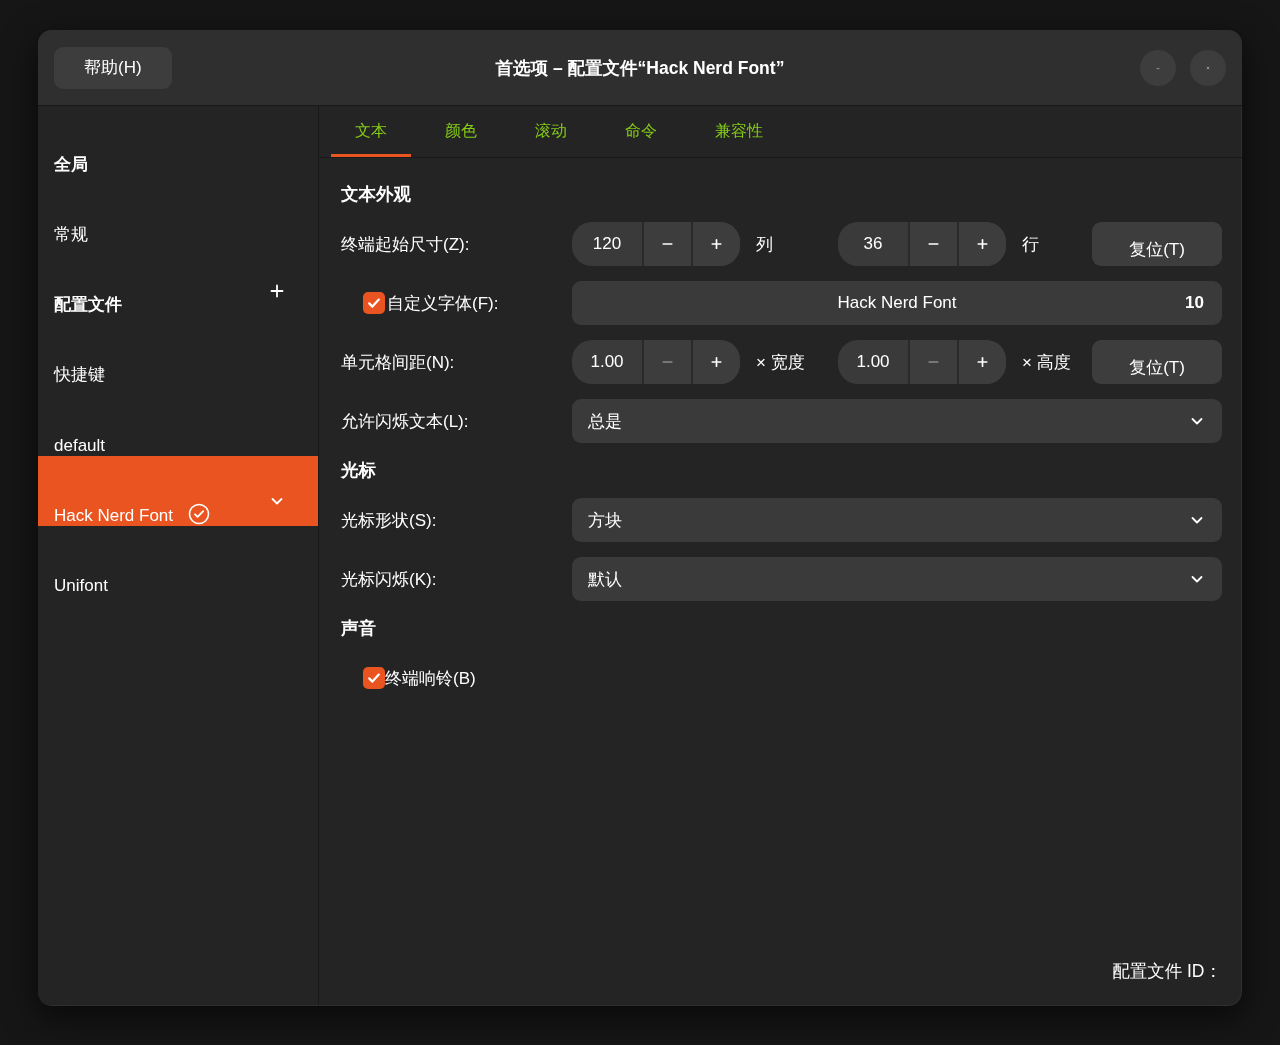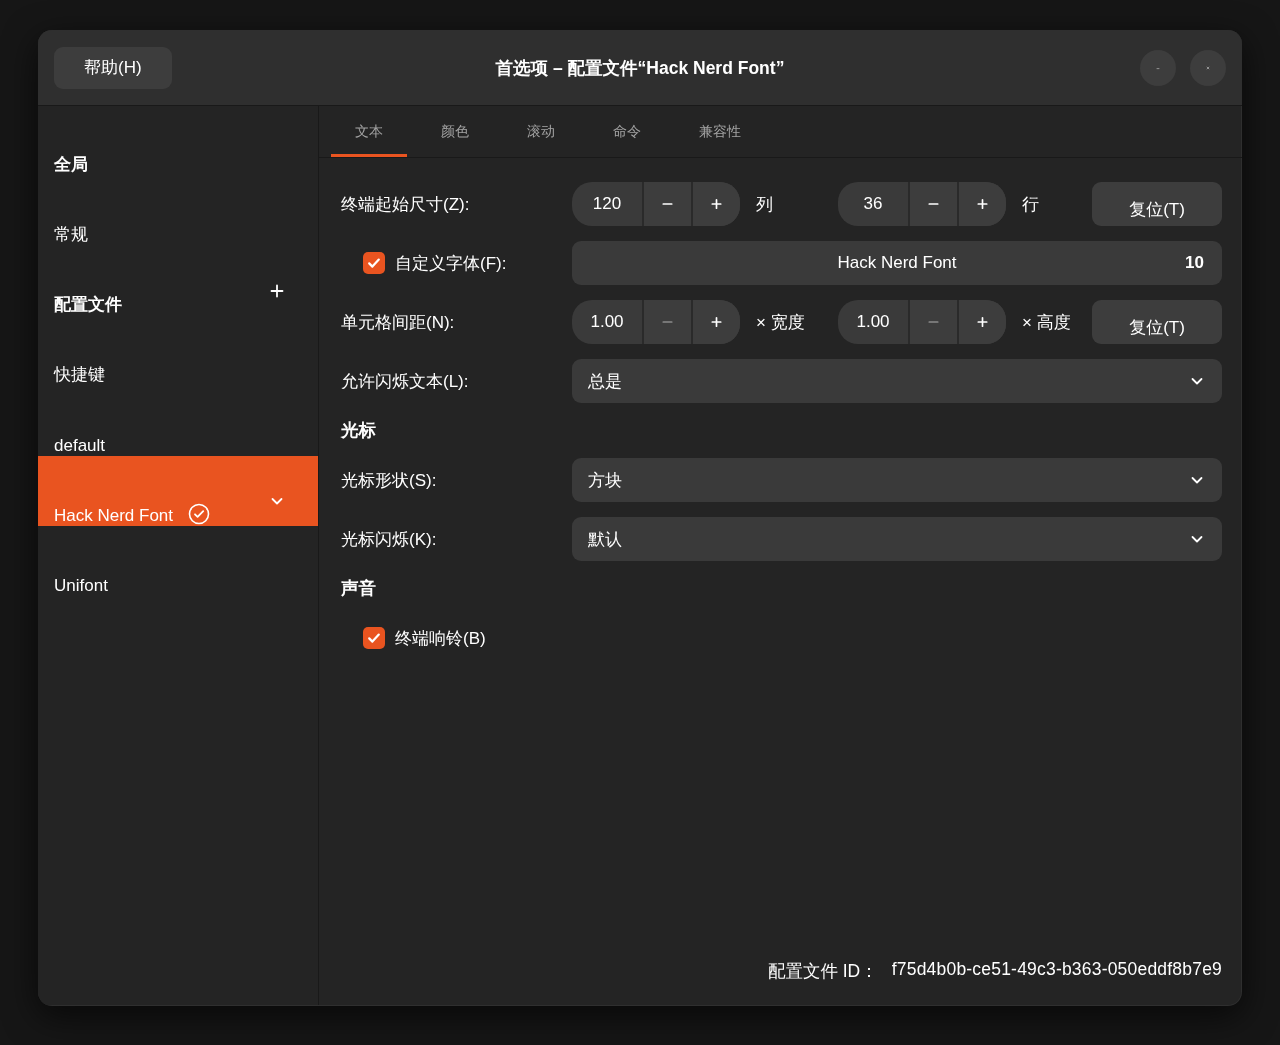--- a/index.html
+++ b/index.html
@@ -54,36 +54,36 @@
   .side-check { margin-left:14px; display:flex; align-items:center; }
 
   .main { flex:1; display:flex; flex-direction:column; position:relative; }
 
   
   .tabbar {
     height:52px; display:flex; gap:10px; padding-left:12px;
     border-bottom:1px solid #191919; align-items:stretch;
   }
   .tab {
-    padding:0 24px; display:flex; align-items:center; color:#a3a3a3;
-    font-size:14px; border-bottom:3px solid transparent; padding-top:3px;
+    padding:0 24px; display:flex; align-items:center; color:#84cc16;
+    font-size:16px; border-bottom:3px solid transparent; padding-top:3px;
   }
   .tab.active { border-bottom-color:#e95420; }
 
   
   .content { flex:1; padding:24px 20px 0 22px; position:relative; }
   .section-title { color:#fff; font-weight:bold; font-size:17.5px; margin:0 0 16px 0; }
   .section-title.spaced { margin-top:12px; }
   .row { display:flex; align-items:center; margin-bottom:15px; height:44px; }
   .row-label { width:231px; flex-shrink:0; color:#fff; font-size:17px; }
   .row-label-check {
     width:231px; flex-shrink:0; display:flex; align-items:center;
-    padding-left:22px; gap:10px; color:#fff; font-size:17px;
-  }
-  .indent-check { display:flex; align-items:center; gap:10px; padding-left:22px; color:#fff; font-size:17px; }
+    padding-left:22px; gap:2px; color:#fff; font-size:17px;
+  }
+  .indent-check { display:flex; align-items:center; padding-left:22px; color:#fff; font-size:17px; }
 
   .spin {
     display:flex; background:#3a3a3a; border-radius:20px; height:44px;
     overflow:hidden; flex-shrink:0; width:168px;
   }
   .spin-value {
     width:70px; display:flex; align-items:center; justify-content:center;
     color:#fff; font-size:17px;
   }
   .spin-btn {
@@ -196,20 +196,21 @@
       <div class="tabbar">
         <div class="tab active">文本</div>
         <div class="tab">颜色</div>
         <div class="tab">滚动</div>
         <div class="tab">命令</div>
         <div class="tab">兼容性</div>
       </div>
 
       <div class="content">
 
+        <h2 class="section-title">文本外观</h2>
 
         <div class="row">
           <div class="row-label">终端起始尺寸(Z):</div>
           <div class="spin">
             <div class="spin-value">120</div>
             <button class="spin-btn">
               <svg width="16" height="16" viewBox="0 0 16 16">
                   <path d="M3.5 8h9" stroke="#ffffff" stroke-width="1.8" stroke-linecap="round"></path>
                 </svg>
             </button>
@@ -327,18 +328,17 @@
                 </svg>
             </span>
             <span>终端响铃(B)</span>
           </div>
         </div>
 
       </div>
 
       <div class="footer">
         <span>配置文件 ID：</span>
-        <span class="id-value">f75d4b0b-ce51-49c3-b363-050eddf8b7e9</span>
       </div>
 
     </div>
   </div>
 </div>
 
 </body></html>

